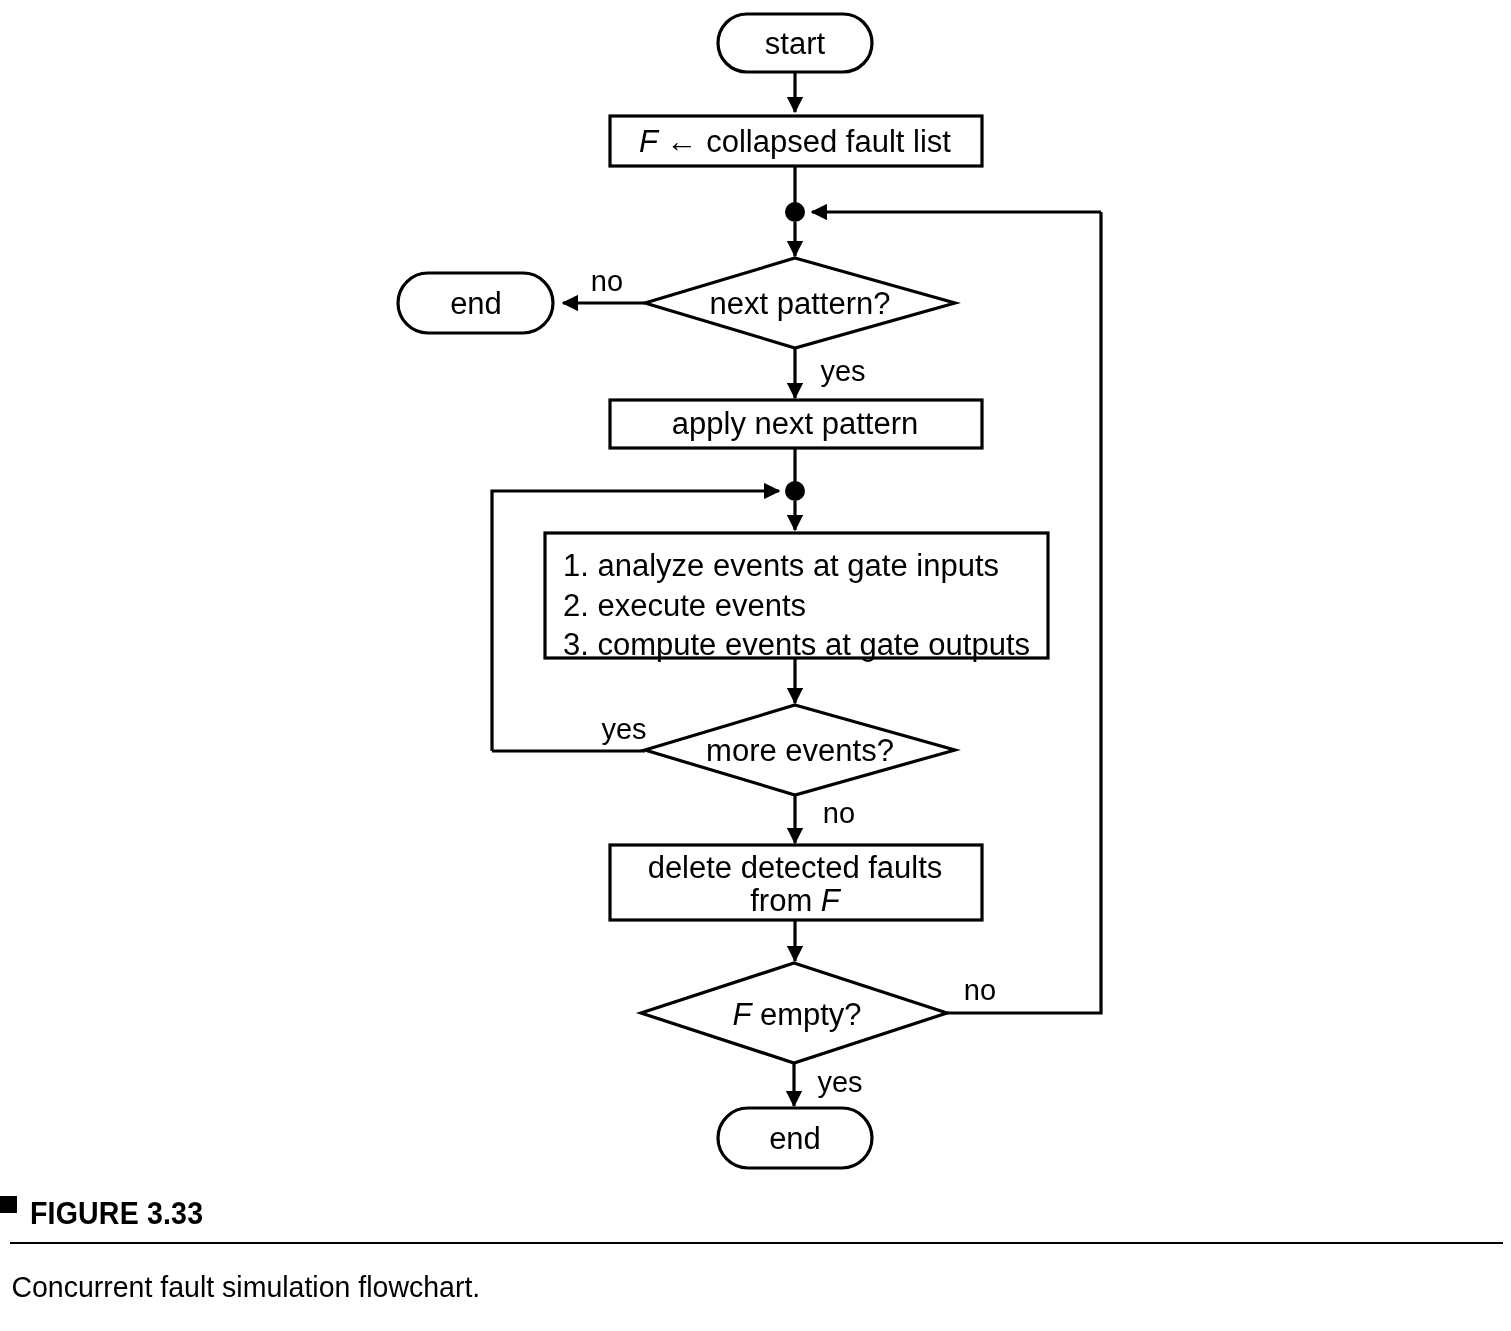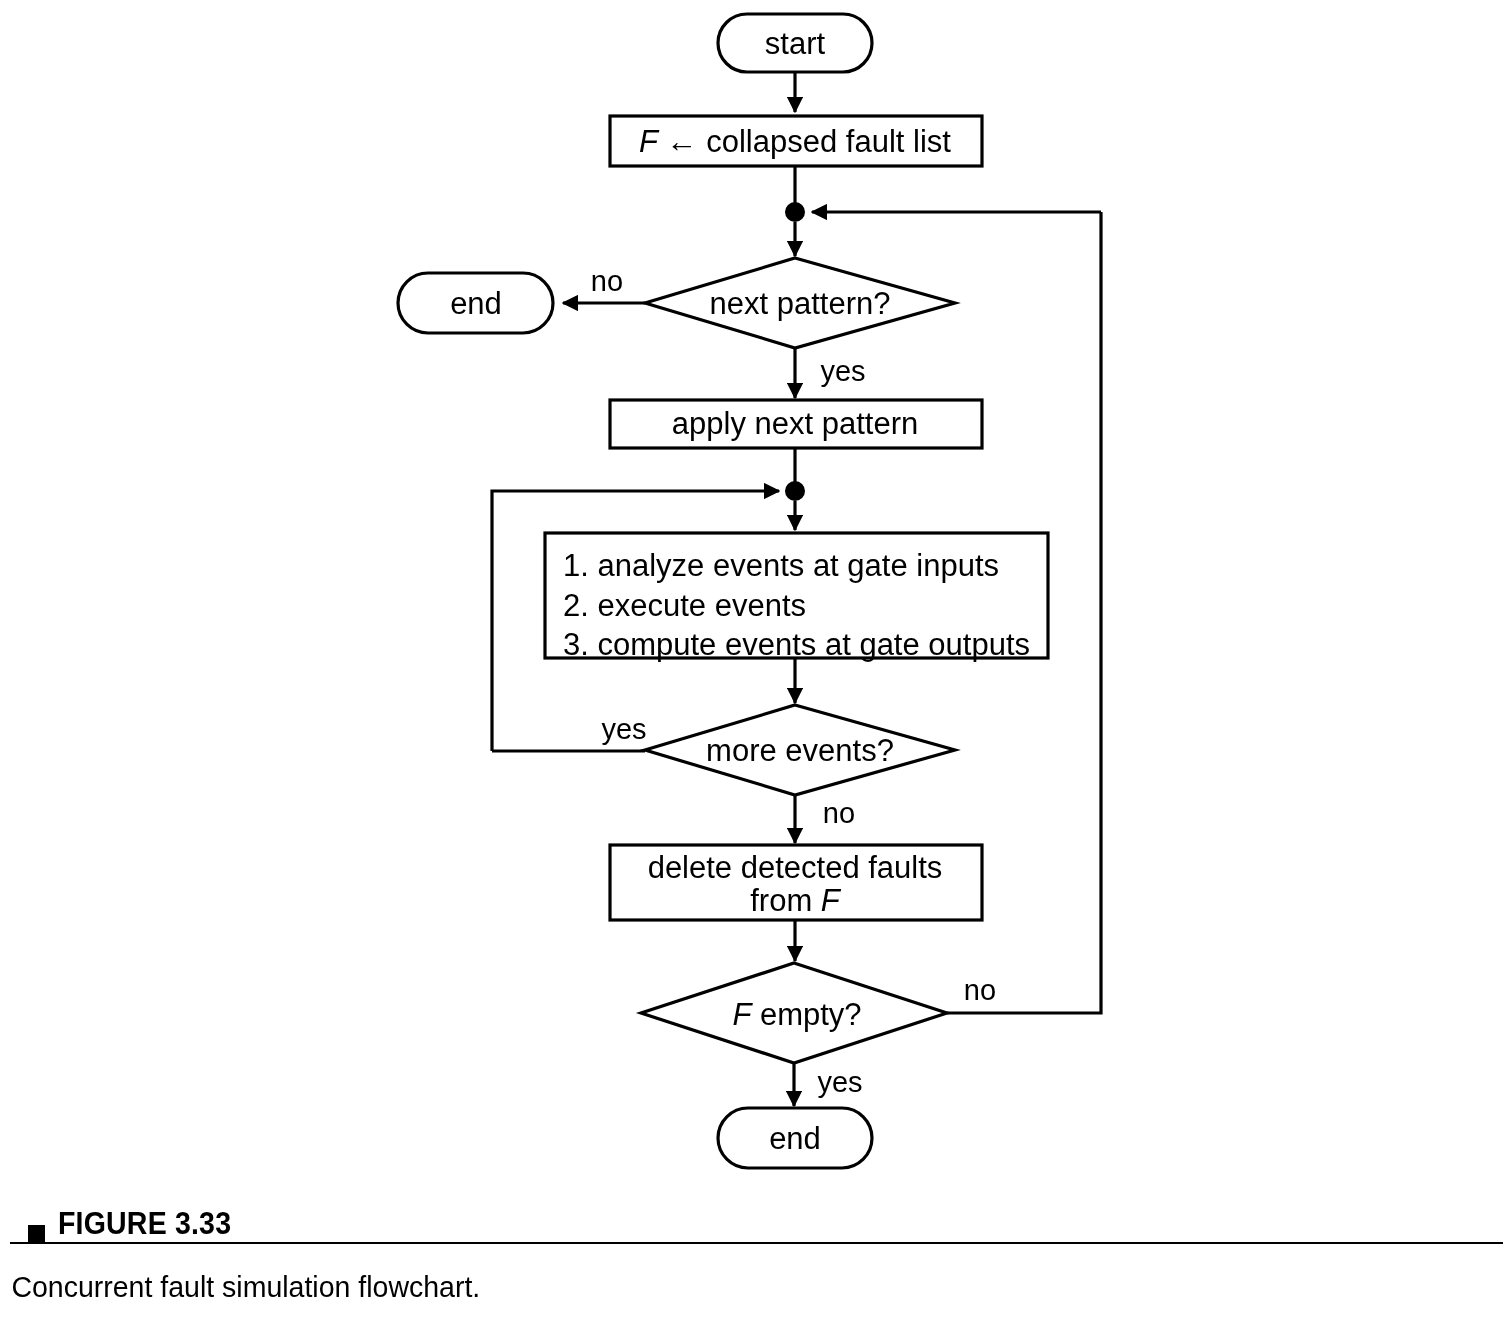--- a/index.html
+++ b/index.html
@@ -41,23 +41,23 @@
   .dot { fill: #000000; stroke: none; }
 
   .caption-block {
     position: absolute;
     left: 0;
     top: 1196px;
     width: 1511px;
   }
   .caption-title-row {
     display: flex;
-    align-items: flex-end;
+    align-items: flex-start;
     gap: 13px;
-    padding-left: 28px;
+    padding-left: 0;
     height: 46px;
   }
   .caption-square {
     width: 17px;
     height: 17px;
     background: #000;
     display: inline-block;
     flex: 0 0 auto;
   }
   .caption-title {

